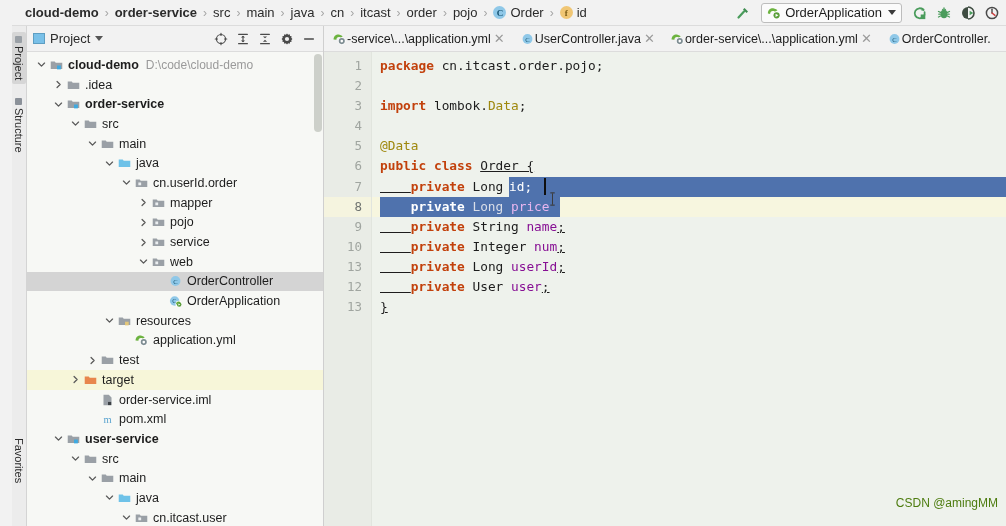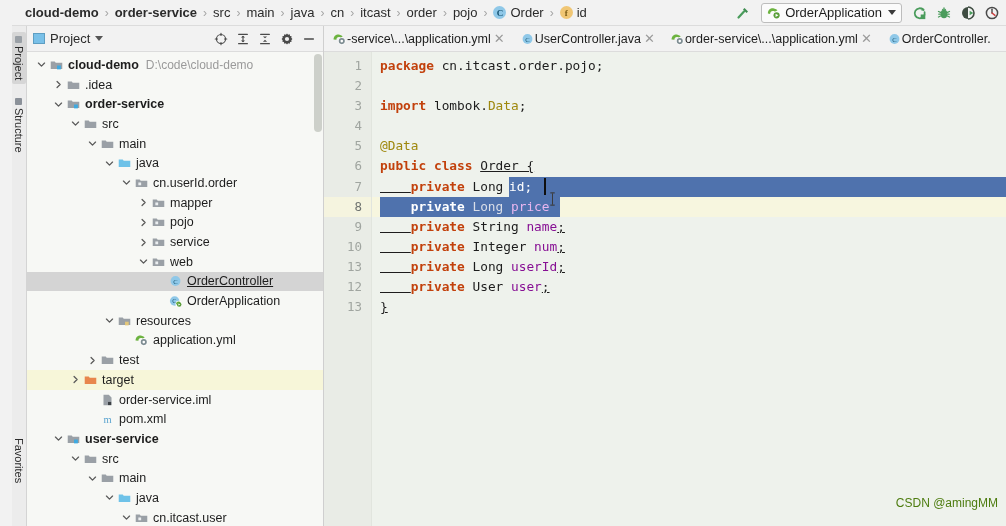--- a/index.html
+++ b/index.html
@@ -569,21 +569,21 @@
               </svg>
             </span>
             <span class="ticon">
               <svg width="15" height="14" viewBox="0 0 16 16">
                 <path d="M1.4 4 L6 4 L7.1 5.4 L14.6 5.4 L14.6 12.6 L1.4 12.6 Z" fill="#9aa0a6"></path>
                 <rect x="4.4" y="7.4" width="3.2" height="3.2" fill="#eceff1"></rect>
               </svg>
             </span>
             <span class="tlabel">web</span>
           </div>
-          <div class="trow sel-gray" style="padding-left: 127px; text-decoration: underline;">
+          <div class="trow sel-gray" style="padding-left: 127px;">
             <span class="twist"></span>
             <span class="ticon">
               <svg width="15" height="14" viewBox="0 0 16 16">
                 <circle cx="8" cy="8" r="5.6" fill="#8fc8e8"></circle>
                 <text x="8" y="11" text-anchor="middle" font-size="7.5" font-family="Liberation Serif, serif" fill="#13526f">C</text>
               </svg>
             </span>
             <span class="tlabel">OrderController</span>
           </div>
           <div class="trow" style="padding-left: 127px;">

